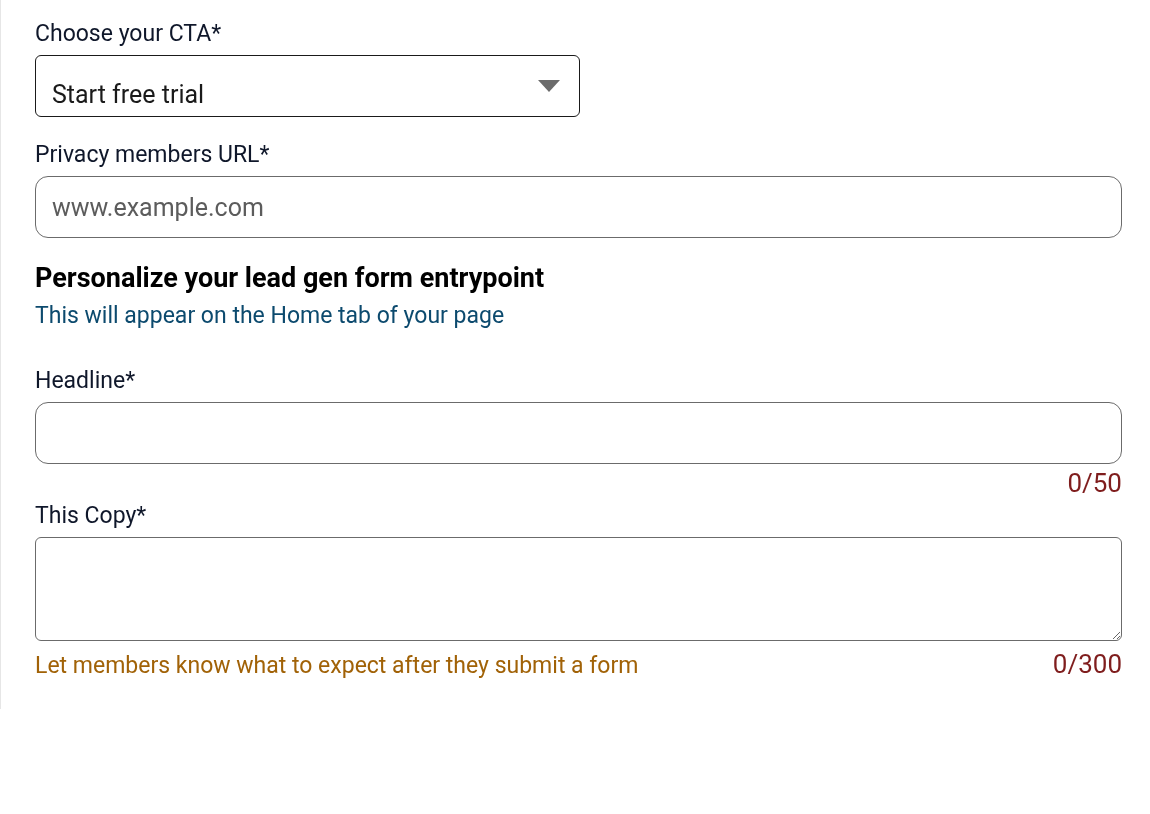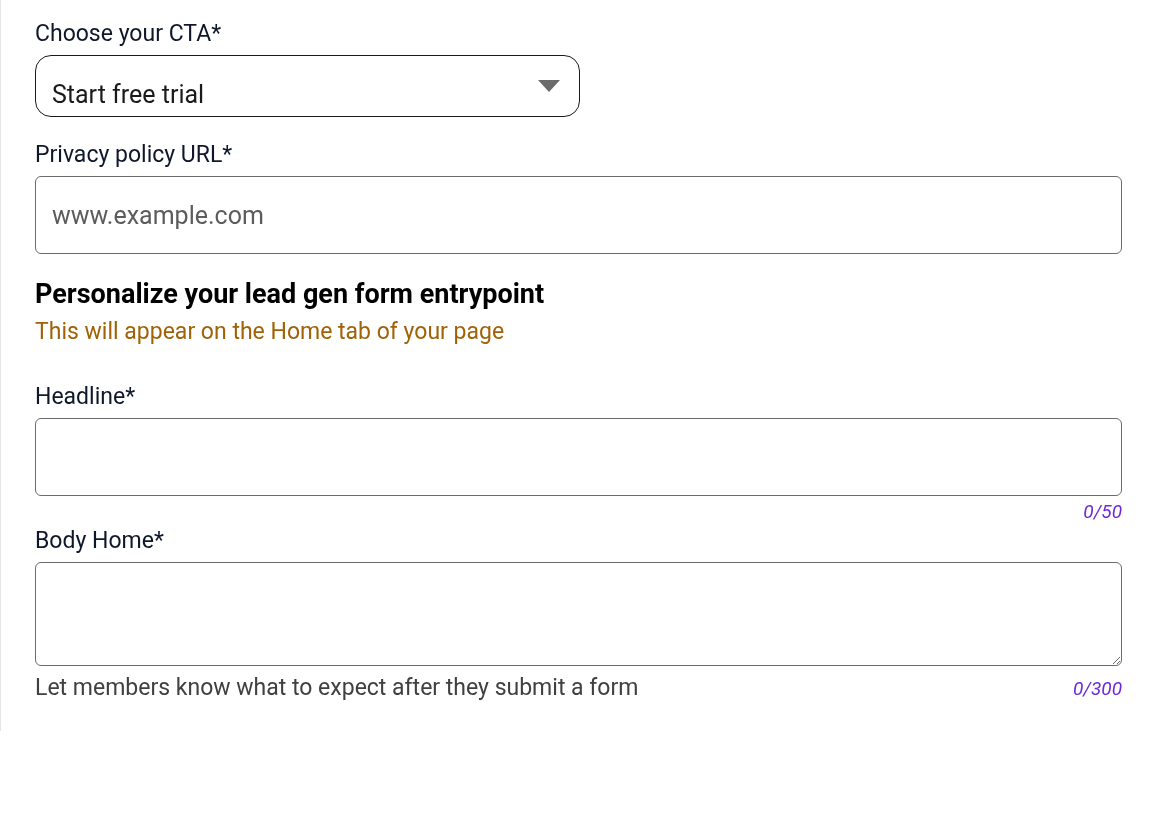--- a/index.html
+++ b/index.html
@@ -26,73 +26,72 @@
       font-weight: 400;
     }
     .select-wrap {
       position: relative;
       width: 545px;
     }
     .select-box {
       width: 100%;
       height: 62px;
       border: 1.5px solid #1a1a1a;
-      border-radius: 16px;
+      border-radius: 6px;
       background: #fff;
       font-size: 25px;
       color: #1a1a1a;
       padding: 16px 50px 0 16px;
       display: flex;
       align-items: center;
       cursor: pointer;
     }
     .select-caret {
       position: absolute;
       right: 20px;
       top: 50%;
       transform: translateY(-50%);
       pointer-events: none;
     }
     .select-caret svg {
       display: block;
     }
     .text-input {
       width: 100%;
-      height: 78px;
+      height: 62px;
       border: 1px solid #6b6b6b;
-      border-radius: 6px;
+      border-radius: 13px;
       background: #fff;
       font-size: 25px;
       color: #5c5c5c;
       padding: 0 16px;
       font-family: inherit;
       outline: none;
     }
     .section-title {
       font-size: 27px;
       font-weight: 700;
       color: #000;
       margin-top: 20px;
       margin-bottom: 8px;
     }
     .section-sub {
       font-size: 23px;
-      color: #a16207;
+      color: #0c4a6e;
       margin-bottom: 38px;
       font-weight: 400;
     }
     .counter-row {
       display: flex;
       justify-content: flex-end;
       margin-top: 4px;
     }
     .counter {
-      font-size: 19px;
-      color: #6d28d9;
-      font-style: italic;
+      font-size: 26px;
+      color: #7f1d1d;
     }
     .textarea-input {
       width: 100%;
       height: 104px;
       border: 1px solid #6b6b6b;
       border-radius: 6px;
       background: #fff;
       font-size: 25px;
       color: #1a1a1a;
       padding: 12px 16px;
@@ -101,56 +100,56 @@
       outline: none;
     }
     .footer-row {
       display: flex;
       justify-content: space-between;
       align-items: baseline;
       margin-top: 4px;
     }
     .helper-text {
       font-size: 23px;
-      color: #404040;
+      color: #a16207;
     }
   </style>
 </head>
 <body>
 
 <div class="form-field">
   <label class="field-label">Choose your CTA*</label>
   <div class="select-wrap">
     <div class="select-box">
       <span>Start free trial</span>
     </div>
     <span class="select-caret">
       <svg width="22" height="12" viewBox="0 0 22 12">
         <polygon points="0,0 22,0 11,12" fill="#6b6b6b"></polygon>
       </svg>
     </span>
   </div>
 </div>
 
 <div class="form-field">
-  <label class="field-label">Privacy policy URL*</label>
+  <label class="field-label">Privacy members URL*</label>
   <input type="text" class="text-input" value="www.example.com" style="">
 </div>
 
 <h2 class="section-title">Personalize your lead gen form entrypoint</h2>
 <p class="section-sub">This will appear on the Home tab of your page</p>
 
 <div class="form-field" style="margin-bottom:4px;">
   <label class="field-label">Headline*</label>
   <input type="text" class="text-input" value="" style="">
   <div class="counter-row">
     <span class="counter">0/50</span>
   </div>
 </div>
 
 <div class="form-field" style="margin-bottom:0;">
-  <label class="field-label">Body Home*</label>
+  <label class="field-label">This Copy*</label>
   <textarea class="textarea-input" style=""></textarea>
   <div class="footer-row">
     <span class="helper-text">Let members know what to expect after they submit a form</span>
     <span class="counter">0/300</span>
   </div>
 </div>
 
 </body></html>

